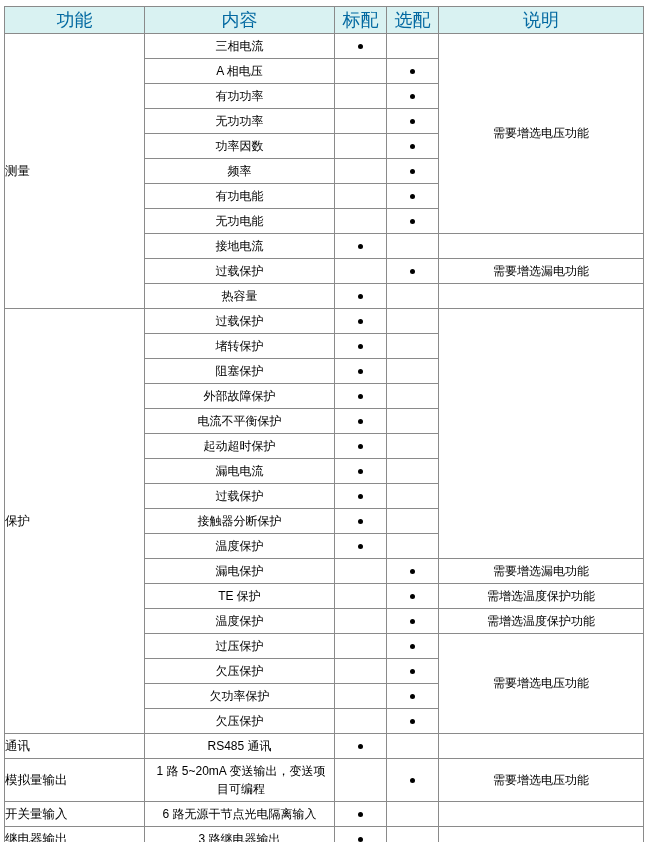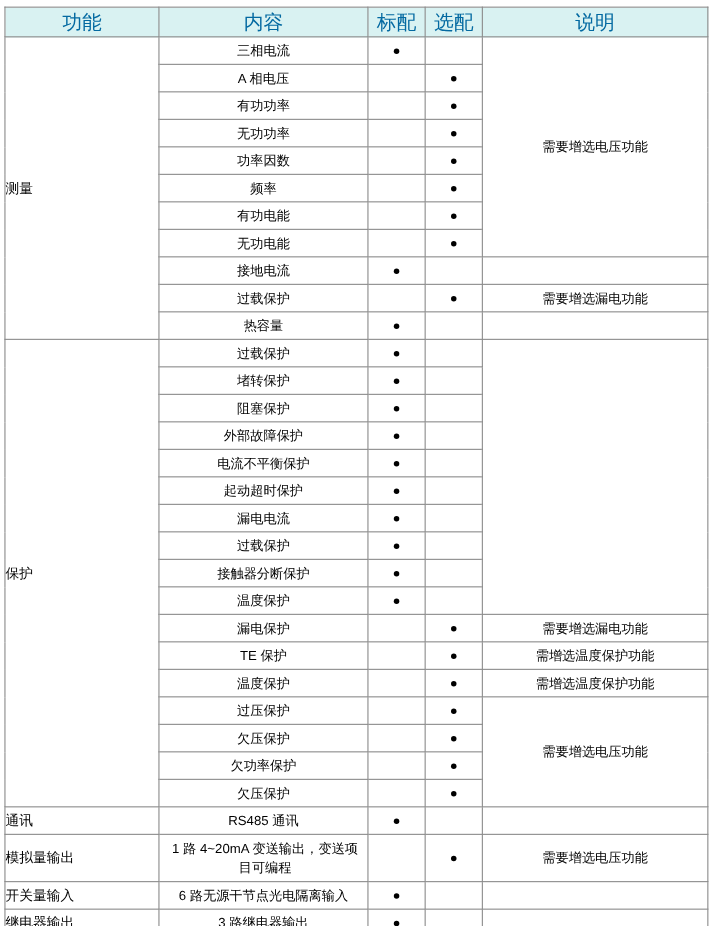--- a/index.html
+++ b/index.html
@@ -260,21 +260,21 @@
         </tr>
         <tr>
           <td class="group" rowspan="1">通讯</td>
           <td class="item">RS485 通讯</td>
           <td class="mark"><span class="dot"></span></td>
           <td class="mark"></td>
           <td class="note center"></td>
         </tr>
         <tr>
           <td class="group" rowspan="1">模拟量输出</td>
-          <td class="item wrap">1 路 4~20mA 变送输出，变送项目可编程</td>
+          <td class="item wrap">1 路 5~20mA 变送输出，变送项目可编程</td>
           <td class="mark"></td>
           <td class="mark"><span class="dot"></span></td>
           <td class="note center">需要增选电压功能</td>
         </tr>
         <tr>
           <td class="group" rowspan="1">开关量输入</td>
           <td class="item">6 路无源干节点光电隔离输入</td>
           <td class="mark"><span class="dot"></span></td>
           <td class="mark"></td>
           <td class="note center"></td>

